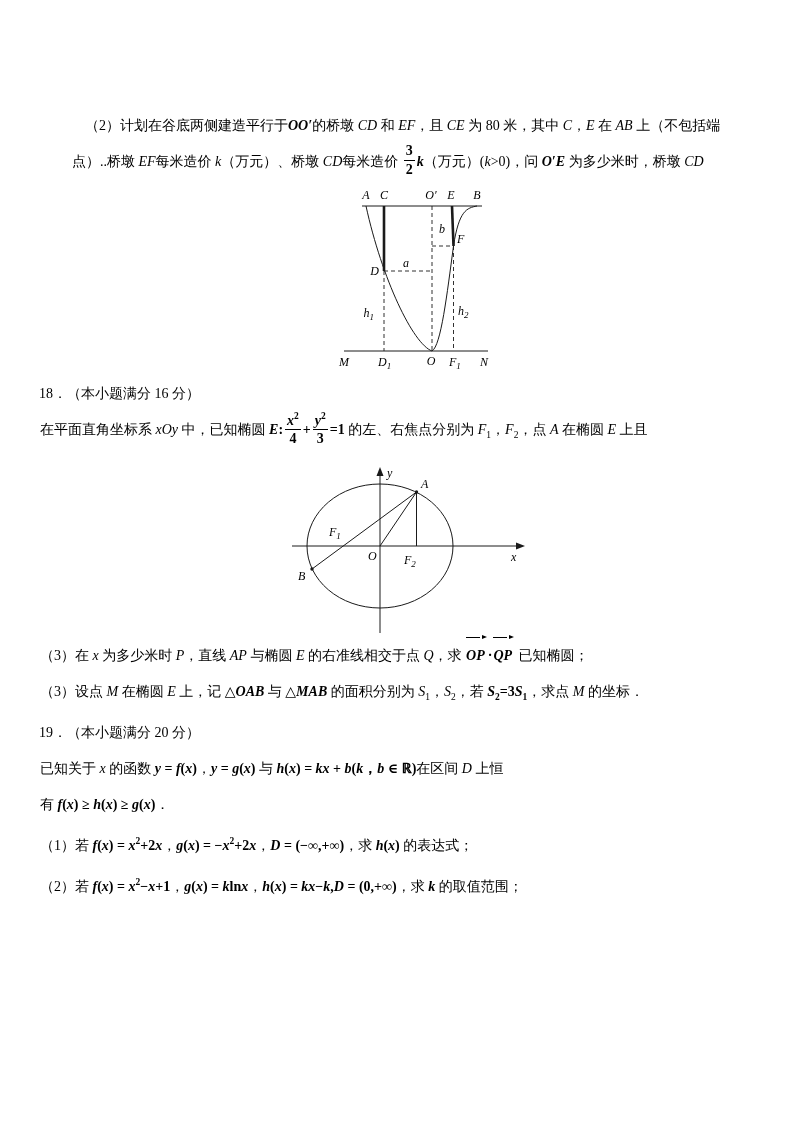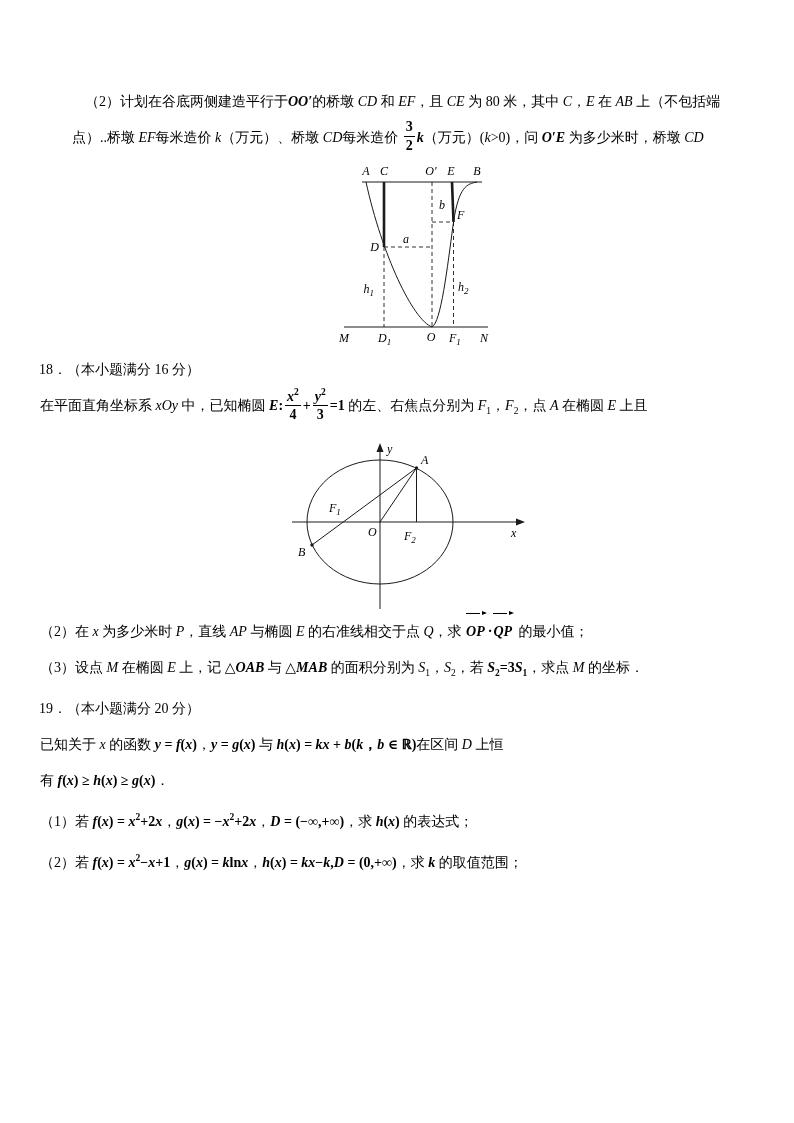--- a/index.html
+++ b/index.html
@@ -1,18 +1,18 @@
 <!DOCTYPE html>
 <html><head>
 <meta charset="utf-8">
 <style>
   html,body{margin:0;padding:0;background:#ffffff;}
   .page{
     width:794px;height:1123px;background:#ffffff;overflow:hidden;
-    box-sizing:border-box;padding-top:84px;
+    box-sizing:border-box;padding-top:108px;
     font-family:"Liberation Serif","DejaVu Serif",serif;color:#000;
   }
   .line{white-space:nowrap;font-size:14px;line-height:36px;}
   .p17l{margin-left:72px;}
   .indent{text-indent:13px;}
   .headl{margin-left:39px;}
   .bodyl{margin-left:40px;}
   .mi{font-style:italic;}
   .mb{font-weight:bold;}
   sup,sub{font-size:9.5px;}
@@ -98,21 +98,21 @@
         <text x="239" y="100">x</text>
         <text x="96" y="99">O</text>
         <text x="149" y="27">A</text>
         <text x="26" y="119">B</text>
         <text x="57" y="75"><tspan>F</tspan><tspan class="svs" dy="3">1</tspan></text>
         <text x="132" y="103"><tspan>F</tspan><tspan class="svs" dy="3">2</tspan></text>
       </g>
     </svg>
   </div>
 
-  <div class="line bodyl"><span>（2）在 </span><span class="mi">x</span><span> 为多少米时 </span><span class="mi">P</span><span>，直线 </span><span class="mi">AP</span><span> 与椭圆 </span><span class="mi">E</span><span> 的右准线相交于点 </span><span class="mi">Q</span><span>，求 </span><span class="mi mb vec">OP</span><span class="mb">·</span><span class="mi mb vec">QP</span><span> 的最小值；</span></div>
+  <div class="line bodyl"><span>（3）在 </span><span class="mi">x</span><span> 为多少米时 </span><span class="mi">P</span><span>，直线 </span><span class="mi">AP</span><span> 与椭圆 </span><span class="mi">E</span><span> 的右准线相交于点 </span><span class="mi">Q</span><span>，求 </span><span class="mi mb vec">OP</span><span class="mb">·</span><span class="mi mb vec">QP</span><span> 已知椭圆；</span></div>
   <div class="line bodyl"><span>（3）设点 </span><span class="mi">M</span><span> 在椭圆 </span><span class="mi">E</span><span> 上，记 </span><span class="mb">△</span><span class="mi mb">OAB</span><span> 与 </span><span class="mb">△</span><span class="mi mb">MAB</span><span> 的面积分别为 </span><span class="mi">S</span><sub>1</sub><span>，</span><span class="mi">S</span><sub>2</sub><span>，若 </span><span class="mi mb">S</span><sub class="mb">2</sub><span class="mb">=</span><span class="mb">3</span><span class="mi mb">S</span><sub class="mb">1</sub><span>，求点 </span><span class="mi">M</span><span> 的坐标．</span></div>
 
   <div class="line headl">19．（本小题满分 20 分）</div>
   <div class="line bodyl"><span>已知关于 </span><span class="mi">x</span><span> 的函数 </span><span class="mi mb">y</span><span class="mb"> = </span><span class="mi mb">f</span><span class="mb">(</span><span class="mi mb">x</span><span class="mb">)</span><span>，</span><span class="mi mb">y</span><span class="mb"> = </span><span class="mi mb">g</span><span class="mb">(</span><span class="mi mb">x</span><span class="mb">)</span><span> 与 </span><span class="mi mb">h</span><span class="mb">(</span><span class="mi mb">x</span><span class="mb">)</span><span class="mb"> = </span><span class="mi mb">kx</span><span class="mb"> + </span><span class="mi mb">b</span><span class="mb">(</span><span class="mi mb">k</span><span class="mb">，</span><span class="mi mb">b</span><span class="mb"> ∈ </span><span class="mb">ℝ</span><span class="mb">)</span><span>在区间 </span><span class="mi">D</span><span> 上恒</span></div>
   <div class="line bodyl"><span>有 </span><span class="mi mb">f</span><span class="mb">(</span><span class="mi mb">x</span><span class="mb">)</span><span class="mb"> ≥ </span><span class="mi mb">h</span><span class="mb">(</span><span class="mi mb">x</span><span class="mb">)</span><span class="mb"> ≥ </span><span class="mi mb">g</span><span class="mb">(</span><span class="mi mb">x</span><span class="mb">)</span><span>．</span></div>
   <div class="line bodyl"><span>（1）若 </span><span class="mi mb">f</span><span class="mb">(</span><span class="mi mb">x</span><span class="mb">)</span><span class="mb"> = </span><span class="mi mb">x</span><sup class="mb">2</sup><span class="mb">+2</span><span class="mi mb">x</span><span>，</span><span class="mi mb">g</span><span class="mb">(</span><span class="mi mb">x</span><span class="mb">)</span><span class="mb"> = </span><span class="mb">−</span><span class="mi mb">x</span><sup class="mb">2</sup><span class="mb">+2</span><span class="mi mb">x</span><span>，</span><span class="mi mb">D</span><span class="mb"> = </span><span class="mb">(−∞,+∞)</span><span>，求 </span><span class="mi mb">h</span><span class="mb">(</span><span class="mi mb">x</span><span class="mb">)</span><span> 的表达式；</span></div>
   <div class="line bodyl"><span>（2）若 </span><span class="mi mb">f</span><span class="mb">(</span><span class="mi mb">x</span><span class="mb">)</span><span class="mb"> = </span><span class="mi mb">x</span><sup class="mb">2</sup><span class="mb">−</span><span class="mi mb">x</span><span class="mb">+1</span><span>，</span><span class="mi mb">g</span><span class="mb">(</span><span class="mi mb">x</span><span class="mb">)</span><span class="mb"> = </span><span class="mi mb">k</span><span class="mb">ln</span><span class="mi mb">x</span><span>，</span><span class="mi mb">h</span><span class="mb">(</span><span class="mi mb">x</span><span class="mb">)</span><span class="mb"> = </span><span class="mi mb">kx</span><span class="mb">−</span><span class="mi mb">k</span><span class="mb">,</span><span class="mi mb">D</span><span class="mb"> = </span><span class="mb">(0,+∞)</span><span>，求 </span><span class="mi mb">k</span><span> 的取值范围；</span></div>
 
 </div>
 

